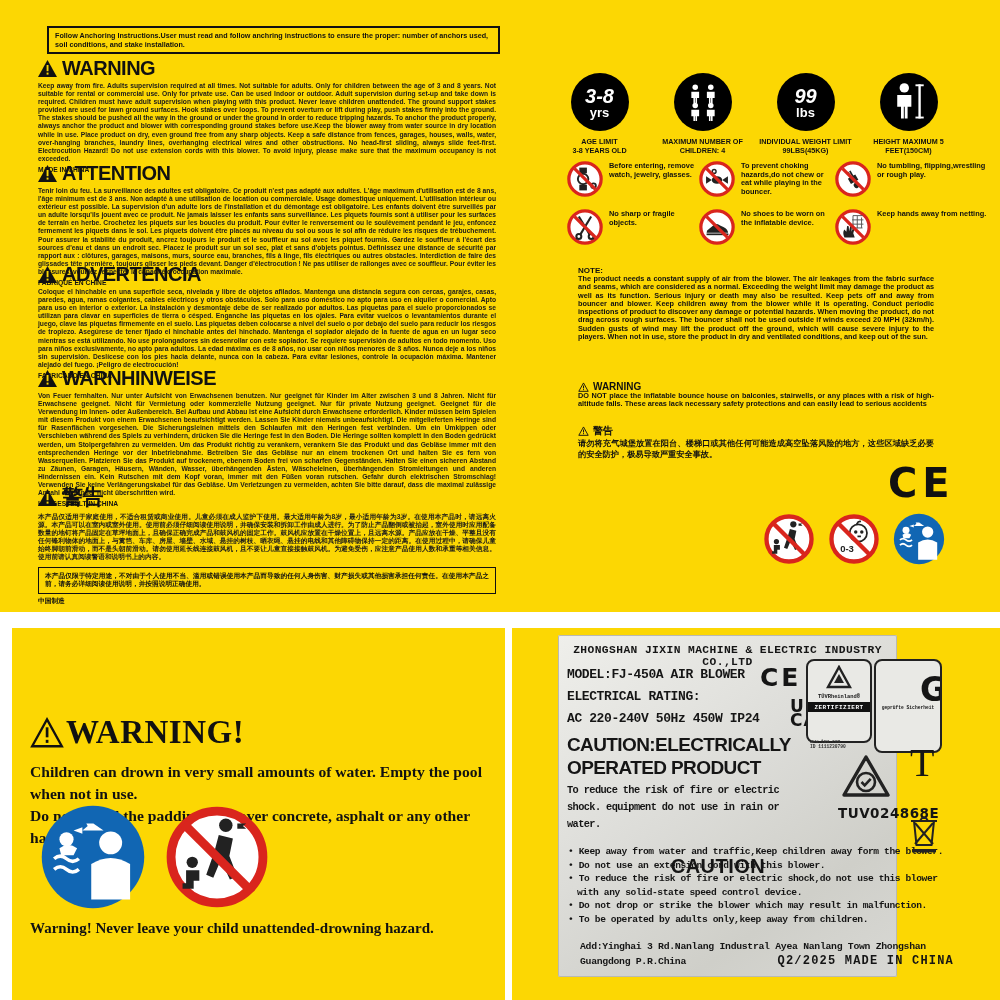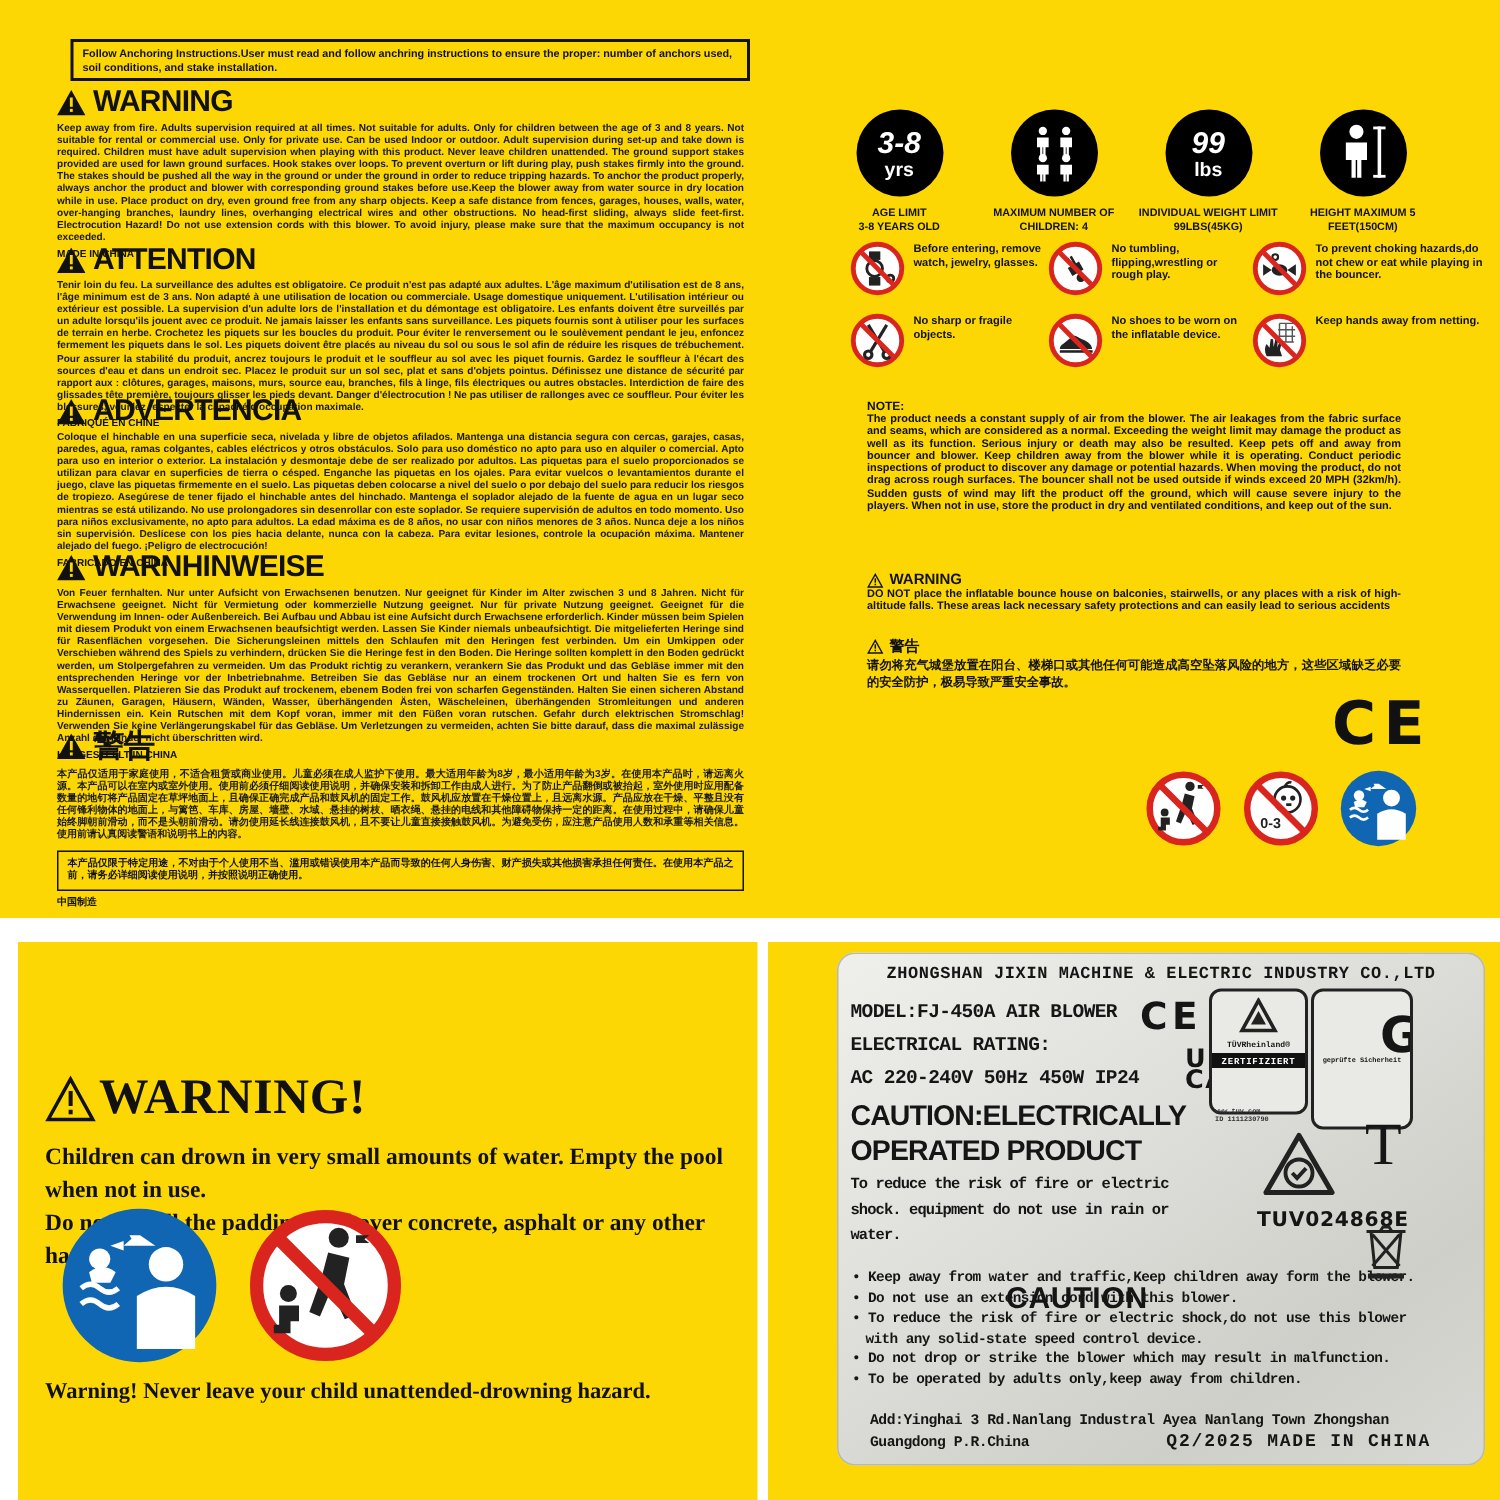--- a/index.html
+++ b/index.html
@@ -37,21 +37,21 @@
   .note-body{font-size:7.3px;line-height:8.3px;font-weight:600;text-align:justify;}
   .warn2-head{display:flex;align-items:center;gap:4px;font-size:10px;font-weight:bold;}
   .ce-big{font-size:40px;font-weight:bold;letter-spacing:5px;font-family:"DejaVu Sans",sans-serif;}
   .circ-row{display:flex;gap:13px;}
   
   .serif{font-family:"Liberation Serif",serif;}
   .bl-head{display:flex;align-items:center;gap:2px;font-size:33px;font-weight:bold;letter-spacing:0.5px;}
   .bl-lines{font-size:15.6px;font-weight:bold;line-height:22px;}
   .bl-foot{font-size:15px;font-weight:bold;}
   
-  #label{position:absolute;left:46px;top:7px;width:432px;height:342px;border-radius:12px;
+  #label{position:absolute;left:46px;top:7px;width:339px;height:342px;border-radius:2px;
          background:linear-gradient(145deg,#efefeb 0%,#dcdcd8 45%,#cfcfc9 75%,#d8d8d4 100%);
          box-shadow:0 0 0 1px #b9b9b3 inset;font-family:"Liberation Mono",monospace;color:#151515;}
   .lab-company{position:absolute;left:0;right:0;top:9px;text-align:center;font-size:11.3px;font-weight:bold;letter-spacing:0.4px;}
   .lab-line{position:absolute;left:9px;font-size:13px;font-weight:bold;letter-spacing:-0.4px;}
   .lab-caut-head{position:absolute;left:9px;width:215px;font-family:"Liberation Sans",sans-serif;
                  font-size:19px;font-weight:bold;letter-spacing:-0.6px;line-height:23px;}
   .lab-caut-sub{position:absolute;left:9px;width:238px;font-size:10.3px;font-weight:bold;line-height:17px;letter-spacing:-0.6px;}
   .lab-caut-title{position:absolute;left:0;width:320px;text-align:center;font-family:"Liberation Sans",sans-serif;
                   font-size:20px;font-weight:600;letter-spacing:0.5px;}
   .lab-bullets{position:absolute;left:10px;width:386px;font-size:9.6px;font-weight:bold;letter-spacing:-0.4px;line-height:13.5px;}
@@ -214,41 +214,41 @@
               <circle cx="29" cy="27" r="2.4"></circle>
             </g>
           <line x1="9" y1="9" x2="31" y2="31" stroke="#d9251d" stroke-width="3.4"></line>
         </svg>
         <div class="txt">Before entering, remove watch, jewelry, glasses.</div>
       </div>
 
       <div class="prohib">
         <svg width="38" height="38" viewBox="0 0 40 40">
           <circle cx="20" cy="20" r="17" fill="#fff" stroke="#d9251d" stroke-width="3.4"></circle>
-          <g fill="#222" transform="rotate(150 20 20)">
-              <circle cx="20" cy="12.5" r="3"></circle>
-              <path d="M15.5 16.5h9v6.5h-2.3v6h-1.8v-6h-0.8v6h-1.8v-6h-2.3z"></path>
-            </g>
-          <line x1="9" y1="9" x2="31" y2="31" stroke="#d9251d" stroke-width="3.4"></line>
-        </svg>
-        <div class="txt">No tumbling, flipping,wrestling or rough play.</div>
-      </div>
-
-      <div class="prohib">
-        <svg width="38" height="38" viewBox="0 0 40 40">
-          <circle cx="20" cy="20" r="17" fill="#fff" stroke="#d9251d" stroke-width="3.4"></circle>
           <g fill="#222">
               <ellipse cx="20" cy="21" rx="5.5" ry="4"></ellipse>
               <path d="M14.5 21 8.5 17v8z"></path>
               <path d="M25.5 21 31.5 17v8z"></path>
               <circle cx="17" cy="12" r="2" fill="none" stroke="#222" stroke-width="1.5"></circle>
             </g>
           <line x1="9" y1="9" x2="31" y2="31" stroke="#d9251d" stroke-width="3.4"></line>
         </svg>
         <div class="txt">To prevent choking hazards,do not chew or eat while playing in the bouncer.</div>
+      </div>
+
+      <div class="prohib">
+        <svg width="38" height="38" viewBox="0 0 40 40">
+          <circle cx="20" cy="20" r="17" fill="#fff" stroke="#d9251d" stroke-width="3.4"></circle>
+          <g fill="#222" transform="rotate(150 20 20)">
+              <circle cx="20" cy="12.5" r="3"></circle>
+              <path d="M15.5 16.5h9v6.5h-2.3v6h-1.8v-6h-0.8v6h-1.8v-6h-2.3z"></path>
+            </g>
+          <line x1="9" y1="9" x2="31" y2="31" stroke="#d9251d" stroke-width="3.4"></line>
+        </svg>
+        <div class="txt">No tumbling, flipping,wrestling or rough play.</div>
       </div>
 
       <div class="prohib">
         <svg width="38" height="38" viewBox="0 0 40 40">
           <circle cx="20" cy="20" r="17" fill="#fff" stroke="#d9251d" stroke-width="3.4"></circle>
           <g stroke="#222" stroke-width="2.2" fill="none">
               <line x1="13.5" y1="9" x2="25" y2="28"></line>
               <line x1="26.5" y1="9" x2="15" y2="28"></line>
               <circle cx="13.5" cy="30" r="2.6"></circle>
               <circle cx="26.5" cy="30" r="2.6"></circle>

